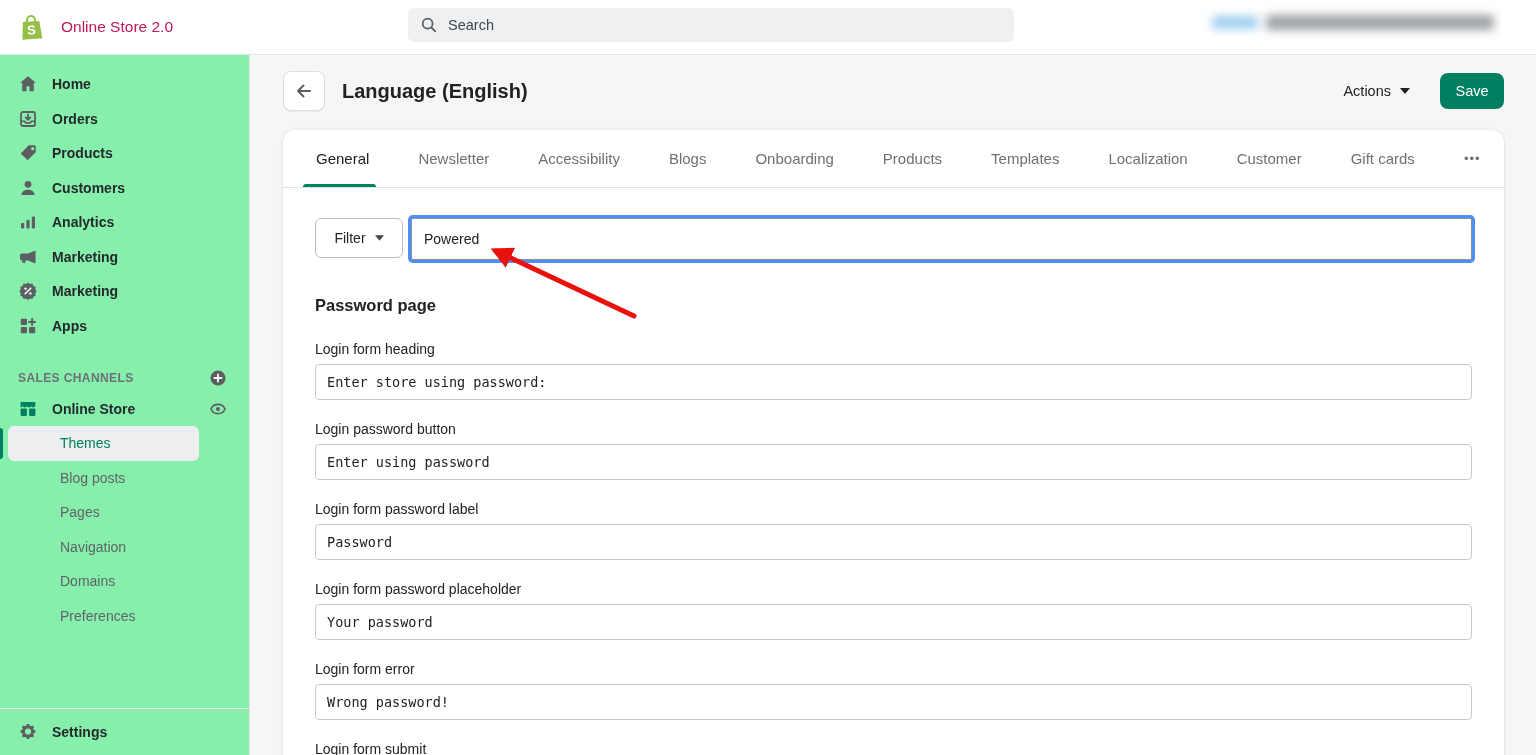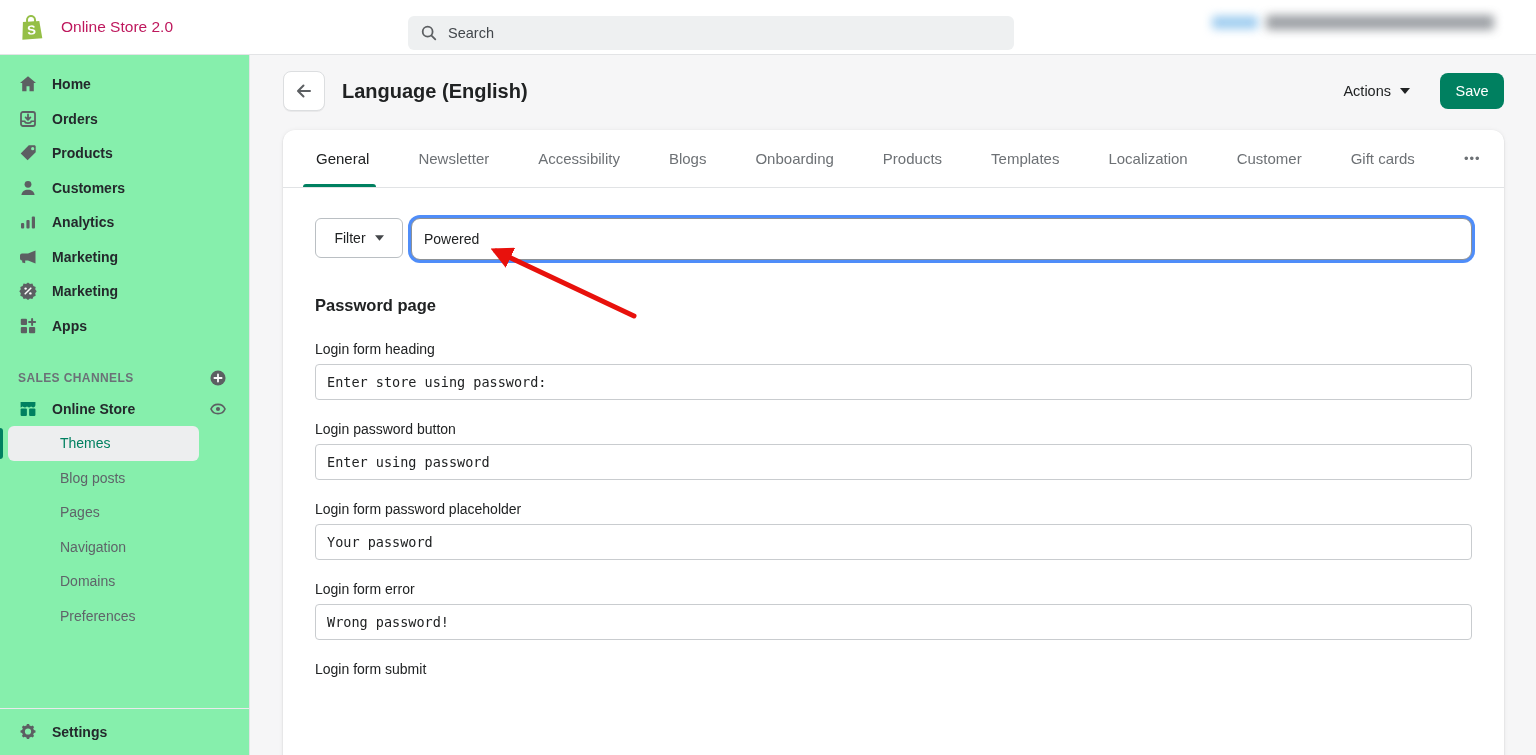--- a/index.html
+++ b/index.html
@@ -4,21 +4,21 @@
 <style>
   * { margin:0; padding:0; box-sizing:border-box; }
   html,body { width:1536px; height:755px; overflow:hidden; background:#fff;
     font-family:"Liberation Sans", sans-serif; color:#202223; }
 
   
   .topbar { position:relative; height:55px; background:#fff; border-bottom:1px solid #e3e4e6;
     display:flex; align-items:center; z-index:3; }
   .logo-wrap { margin-left:18px; display:flex; align-items:center; }
   .app-title { margin-left:16px; font-size:15.5px; font-weight:400; color:#be185d; }
-  .search-wrap { position:absolute; left:408px; top:16px; width:606px; height:34px;
+  .search-wrap { position:absolute; left:408px; top:8px; width:606px; height:34px;
     background:#eef0f1; border-radius:6px; display:flex; align-items:center;
     padding-left:12px; gap:10px; cursor:text; }
   .search-wrap input { border:none; outline:none; background:transparent; font-size:14.5px;
     color:#42474c; width:520px; font-family:"Liberation Sans", sans-serif; }
   .search-wrap input::placeholder { color:#42474c; opacity:1; }
   .account { position:absolute; right:42px; top:15px; display:flex; align-items:center; gap:8px; cursor:pointer; }
   .blur-a { width:46px; height:13px; background:#9fcdf0; border-radius:3px; filter:blur(5px); }
   .blur-b { width:228px; height:15px; background:#7d8288; border-radius:3px; filter:blur(5px); opacity:.75; }
 
   
@@ -66,21 +66,21 @@
   .tab.active { color:#202223; font-weight:500; }
   .tab.active::after { content:""; position:absolute; left:-13px; right:-7px; bottom:0;
     height:3px; background:#008060; border-radius:3px 3px 0 0; }
   .tab.overflow { letter-spacing:1px; color:#6d7175; font-size:13px; }
 
   .card-body { padding:30px 32px 0 32px; }
   .filter-row { display:flex; gap:8px; margin-bottom:36px; }
   .filter-btn { width:88px; height:40px; background:#fff; border:1px solid #babfc3;
     border-radius:6px; display:flex; align-items:center; justify-content:center; gap:9px;
     font-size:14px; color:#202223; cursor:pointer; font-family:inherit; }
-  .filter-search { flex:1; height:42px; border:1px solid #8c9196; border-radius:9px;
+  .filter-search { flex:1; height:42px; border:1px solid #8c9196; border-radius:2px;
     box-shadow:0 0 0 3px #4f8df9; padding:0 12px; font-size:14px; color:#202223;
     font-family:"Liberation Sans", sans-serif; outline:none; }
 
   .section-title { font-size:16.5px; font-weight:700; color:#202223; margin-bottom:26px;margin-top:32px; }
   .field { margin-bottom:21px; }
   .field-label { font-size:14px; color:#202223; margin-bottom:7px; }
   .field-input { width:100%; height:36px; border:1px solid #c9cccf; border-radius:4px;
     padding:0 11px; background:#fff; font-family:"DejaVu Sans Mono", monospace;
     font-size:13.5px; color:#202223; outline:none; }
 
@@ -336,20 +336,24 @@
             <div class="field">
               <div class="field-label">Login form heading</div>
               <input class="field-input" type="text" value="Enter store using password:" style="">
             </div>
 
             <div class="field">
               <div class="field-label">Login password button</div>
               <input class="field-input" type="text" value="Enter using password" style="">
             </div>
 
+            <div class="field">
+              <div class="field-label">Login form password label</div>
+              <input class="field-input" type="text" value="Password" style="">
+            </div>
 
             <div class="field">
               <div class="field-label">Login form password placeholder</div>
               <input class="field-input" type="text" value="Your password" style="">
             </div>
 
             <div class="field">
               <div class="field-label">Login form error</div>
               <input class="field-input" type="text" value="Wrong password!" style="">
             </div>

